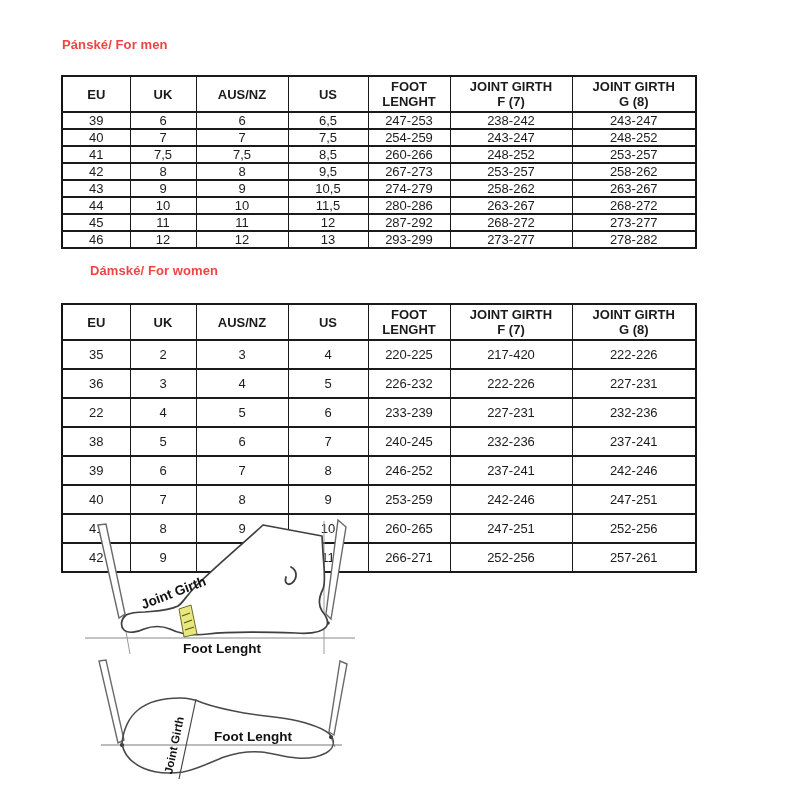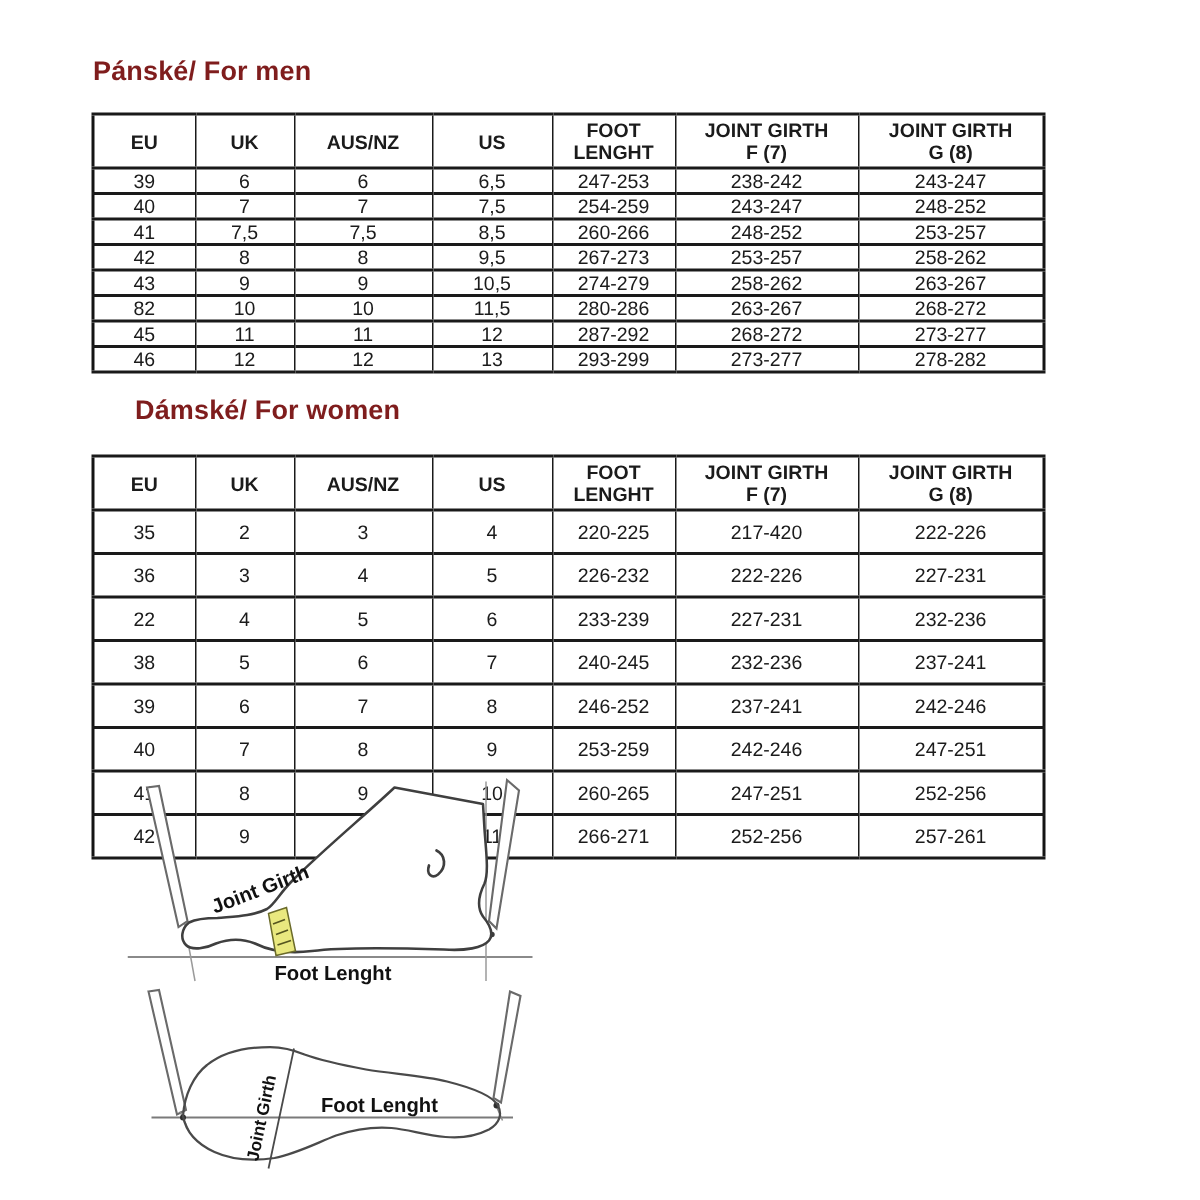--- a/index.html
+++ b/index.html
@@ -3,21 +3,21 @@
 <meta charset="utf-8">
 <style>
   * { box-sizing: border-box; }
   html,body { margin:0; padding:0; }
   body {
     width:800px; height:800px; background:#ffffff; position:relative;
     font-family:"Liberation Sans", sans-serif; overflow:hidden;
   }
   .sec-title {
     position:absolute; left:62px; margin:0;
-    font-size:18px; font-weight:bold; color:#7f1d1d; letter-spacing:0.1px;
+    font-size:13px; font-weight:bold; color:#ef4444; letter-spacing:0.1px;
   }
   .sec-title.men-title { top:37px; }
   .sec-title.women-title { top:263px;margin-left:28px; }
 
   table.size-table {
     position:absolute; left:61px; border-collapse:collapse; table-layout:fixed;
     background:#ffffff; border:2.5px solid #141414;
   }
   table.size-table.men { top:75px; }
   table.size-table.women { top:303px; }
@@ -118,21 +118,21 @@
       <tr>
         <td>43</td>
         <td>9</td>
         <td>9</td>
         <td>10,5</td>
         <td>274-279</td>
         <td>258-262</td>
         <td>263-267</td>
       </tr>
       <tr>
-        <td>82</td>
+        <td>44</td>
         <td>10</td>
         <td>10</td>
         <td>11,5</td>
         <td>280-286</td>
         <td>263-267</td>
         <td>268-272</td>
       </tr>
       <tr>
         <td>45</td>
         <td>11</td>

